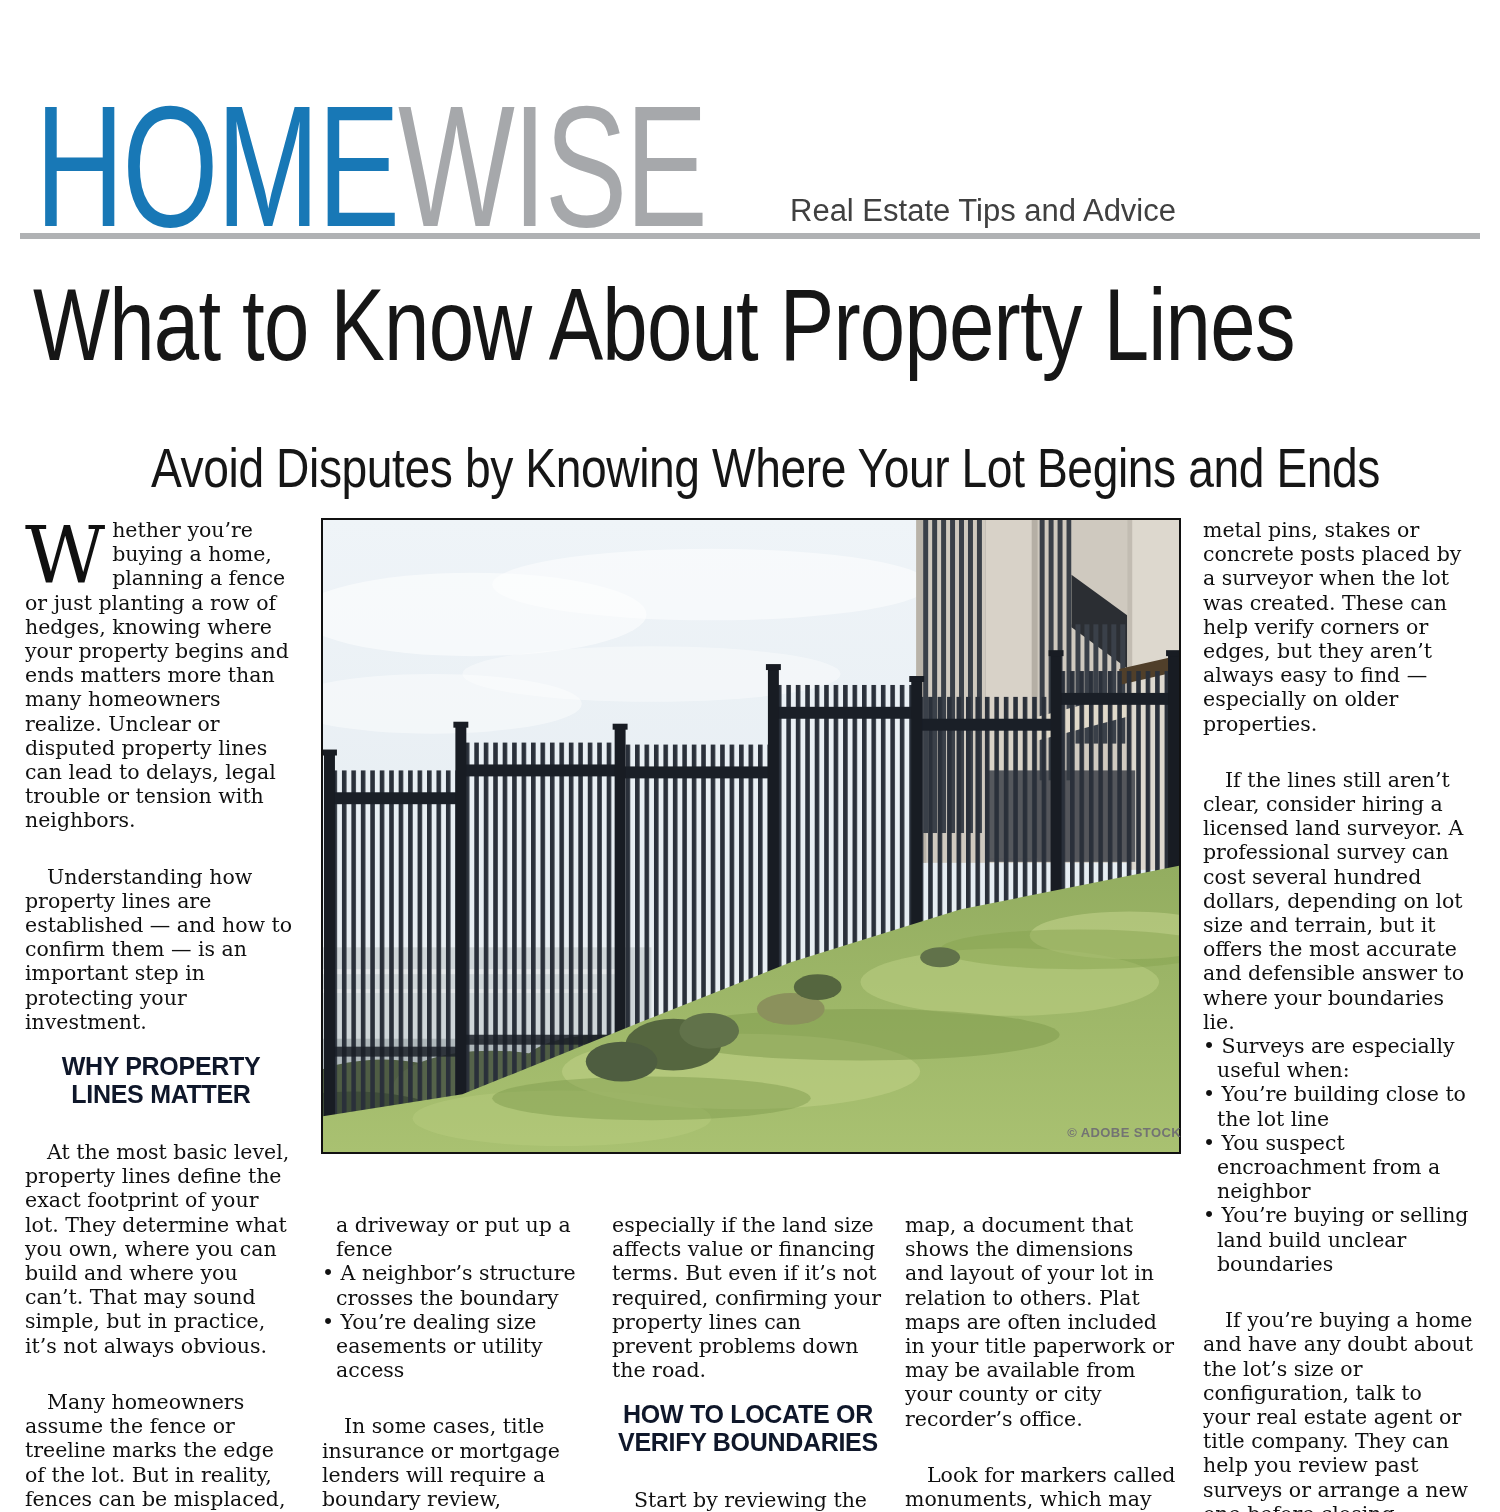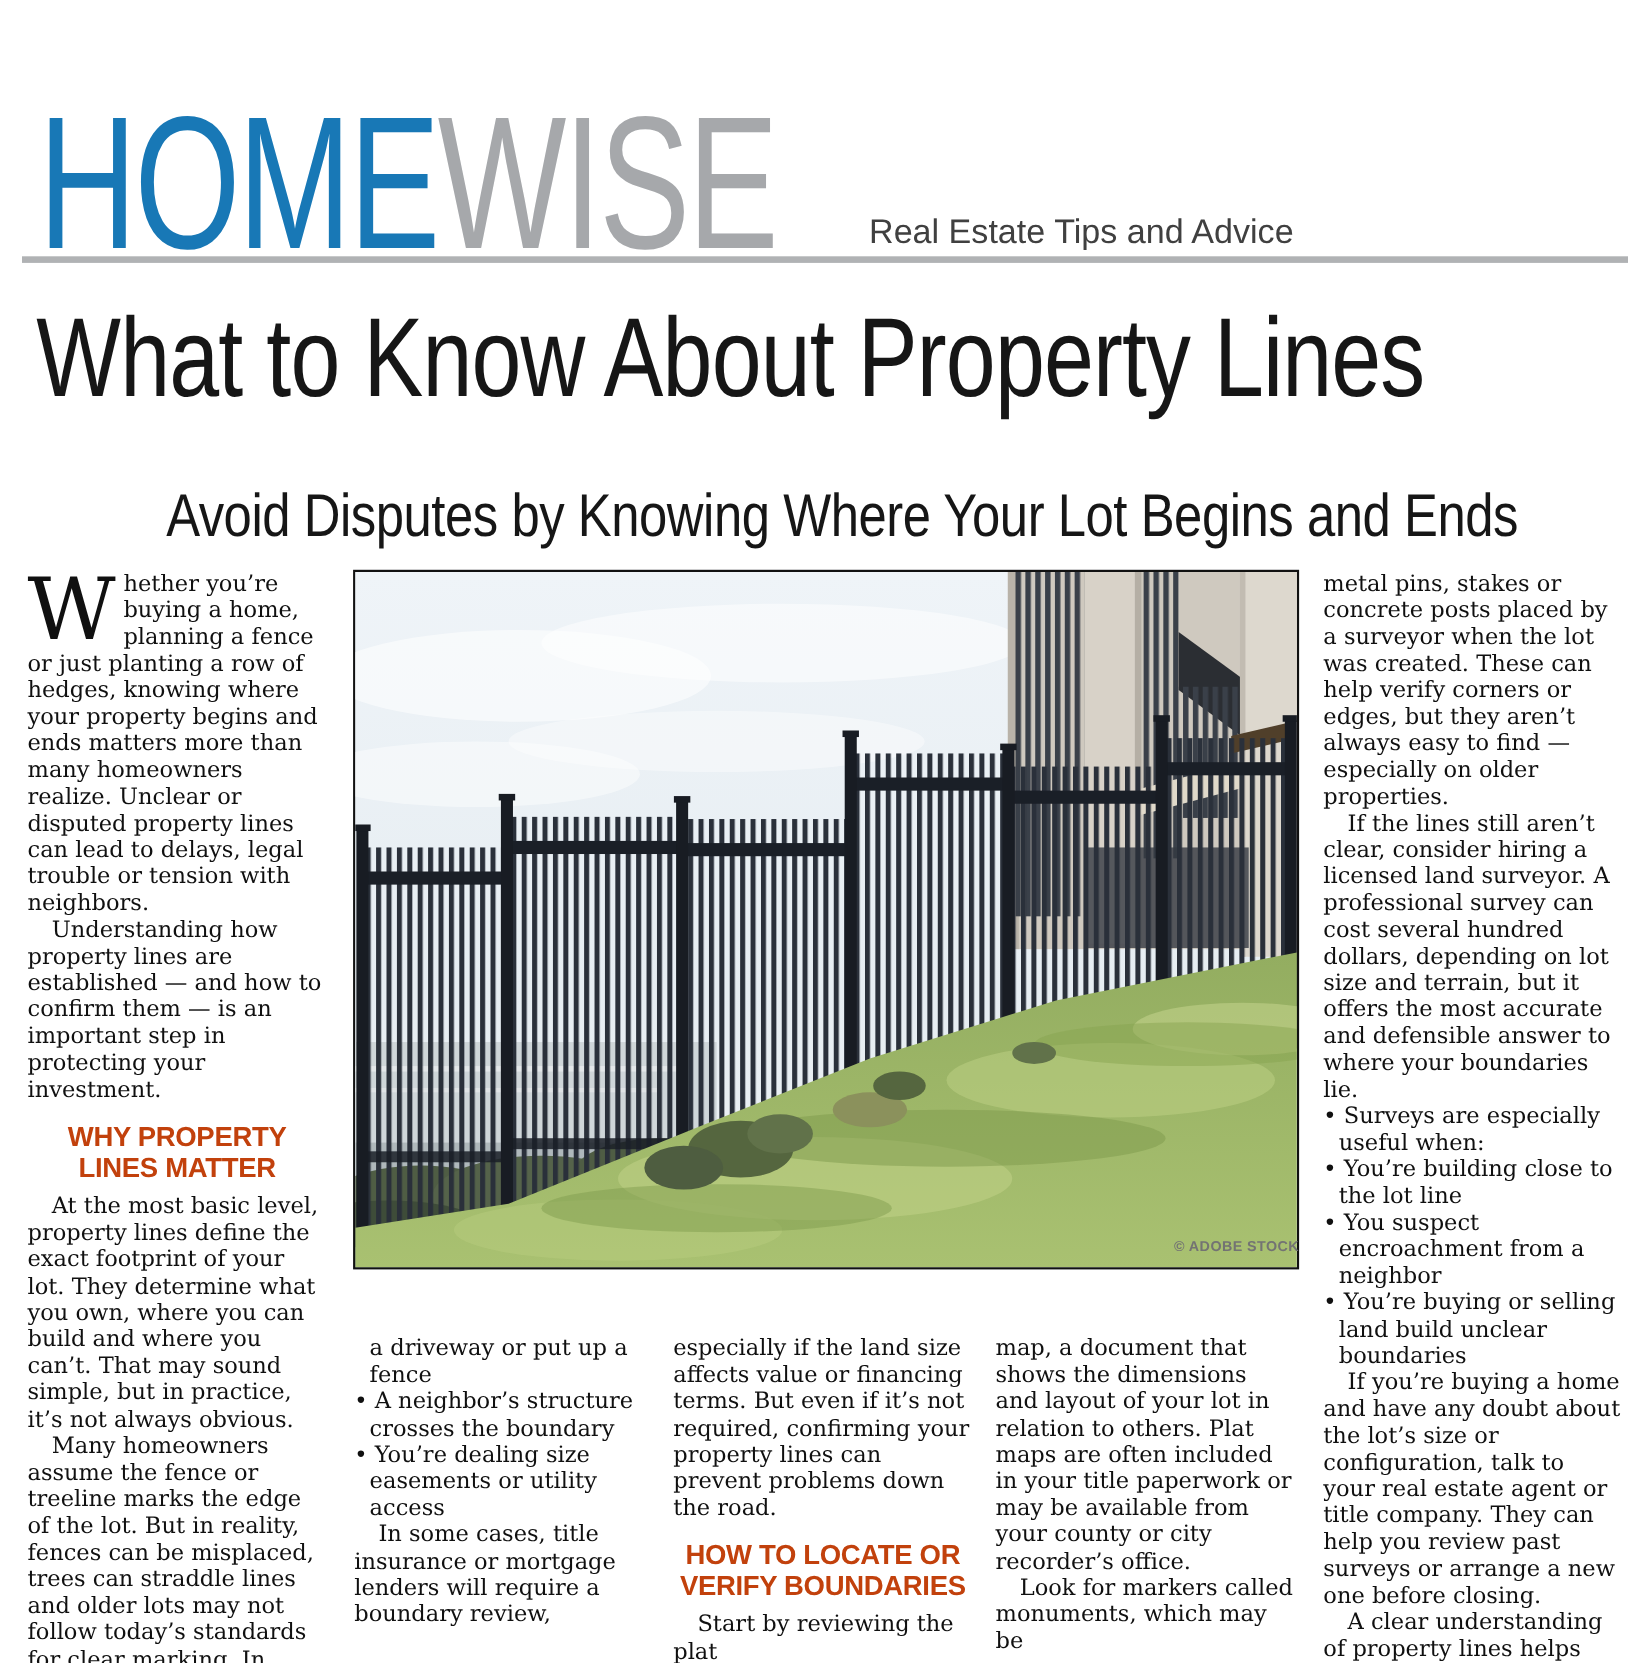--- a/index.html
+++ b/index.html
@@ -24,25 +24,25 @@
 
   
   .col{position:absolute;width:272px;}
   .col1{left:25px;top:518px;}
   .col2{left:322px;top:1213px;}
   .col3{left:612px;top:1213px;}
   .col4{left:905px;top:1213px;}
   .col5{left:1203px;top:518px;}
   .p{margin:0;font-family:"DejaVu Serif","Liberation Serif",serif;font-size:20.5px;
      line-height:24.2px;color:#101010;text-align:left;}
-  .indent{text-indent:22px;}
+  .indent{text-indent:22px;margin-top:32px;}
   .bullet{padding-left:14px;text-indent:-14px;}
   .hang{padding-left:14px;}
   .crosshead{margin:18px 0 8px 0;font-family:"Liberation Sans",sans-serif;font-weight:bold;
-             font-size:25px;line-height:28px;text-align:center;color:#c2410c;letter-spacing:-.3px;}
+             font-size:25px;line-height:28px;text-align:center;color:#0f172a;letter-spacing:-.3px;}
   .dropcap{float:left;font-family:"DejaVu Serif",serif;font-size:78px;line-height:58px;
            padding:8px 7px 0 0;color:#101010;}
 
   
   .photo{position:absolute;left:321px;top:518px;width:860px;height:636px;margin:0;
          border:2px solid #111;box-sizing:border-box;background:#e8eef2;}
   .photo svg{display:block;width:100%;height:100%;}
   .credit{position:absolute;left:321px;top:1125px;width:860px;text-align:right;
           font-size:13px;font-weight:bold;letter-spacing:.4px;color:#737373;}
 </style>

